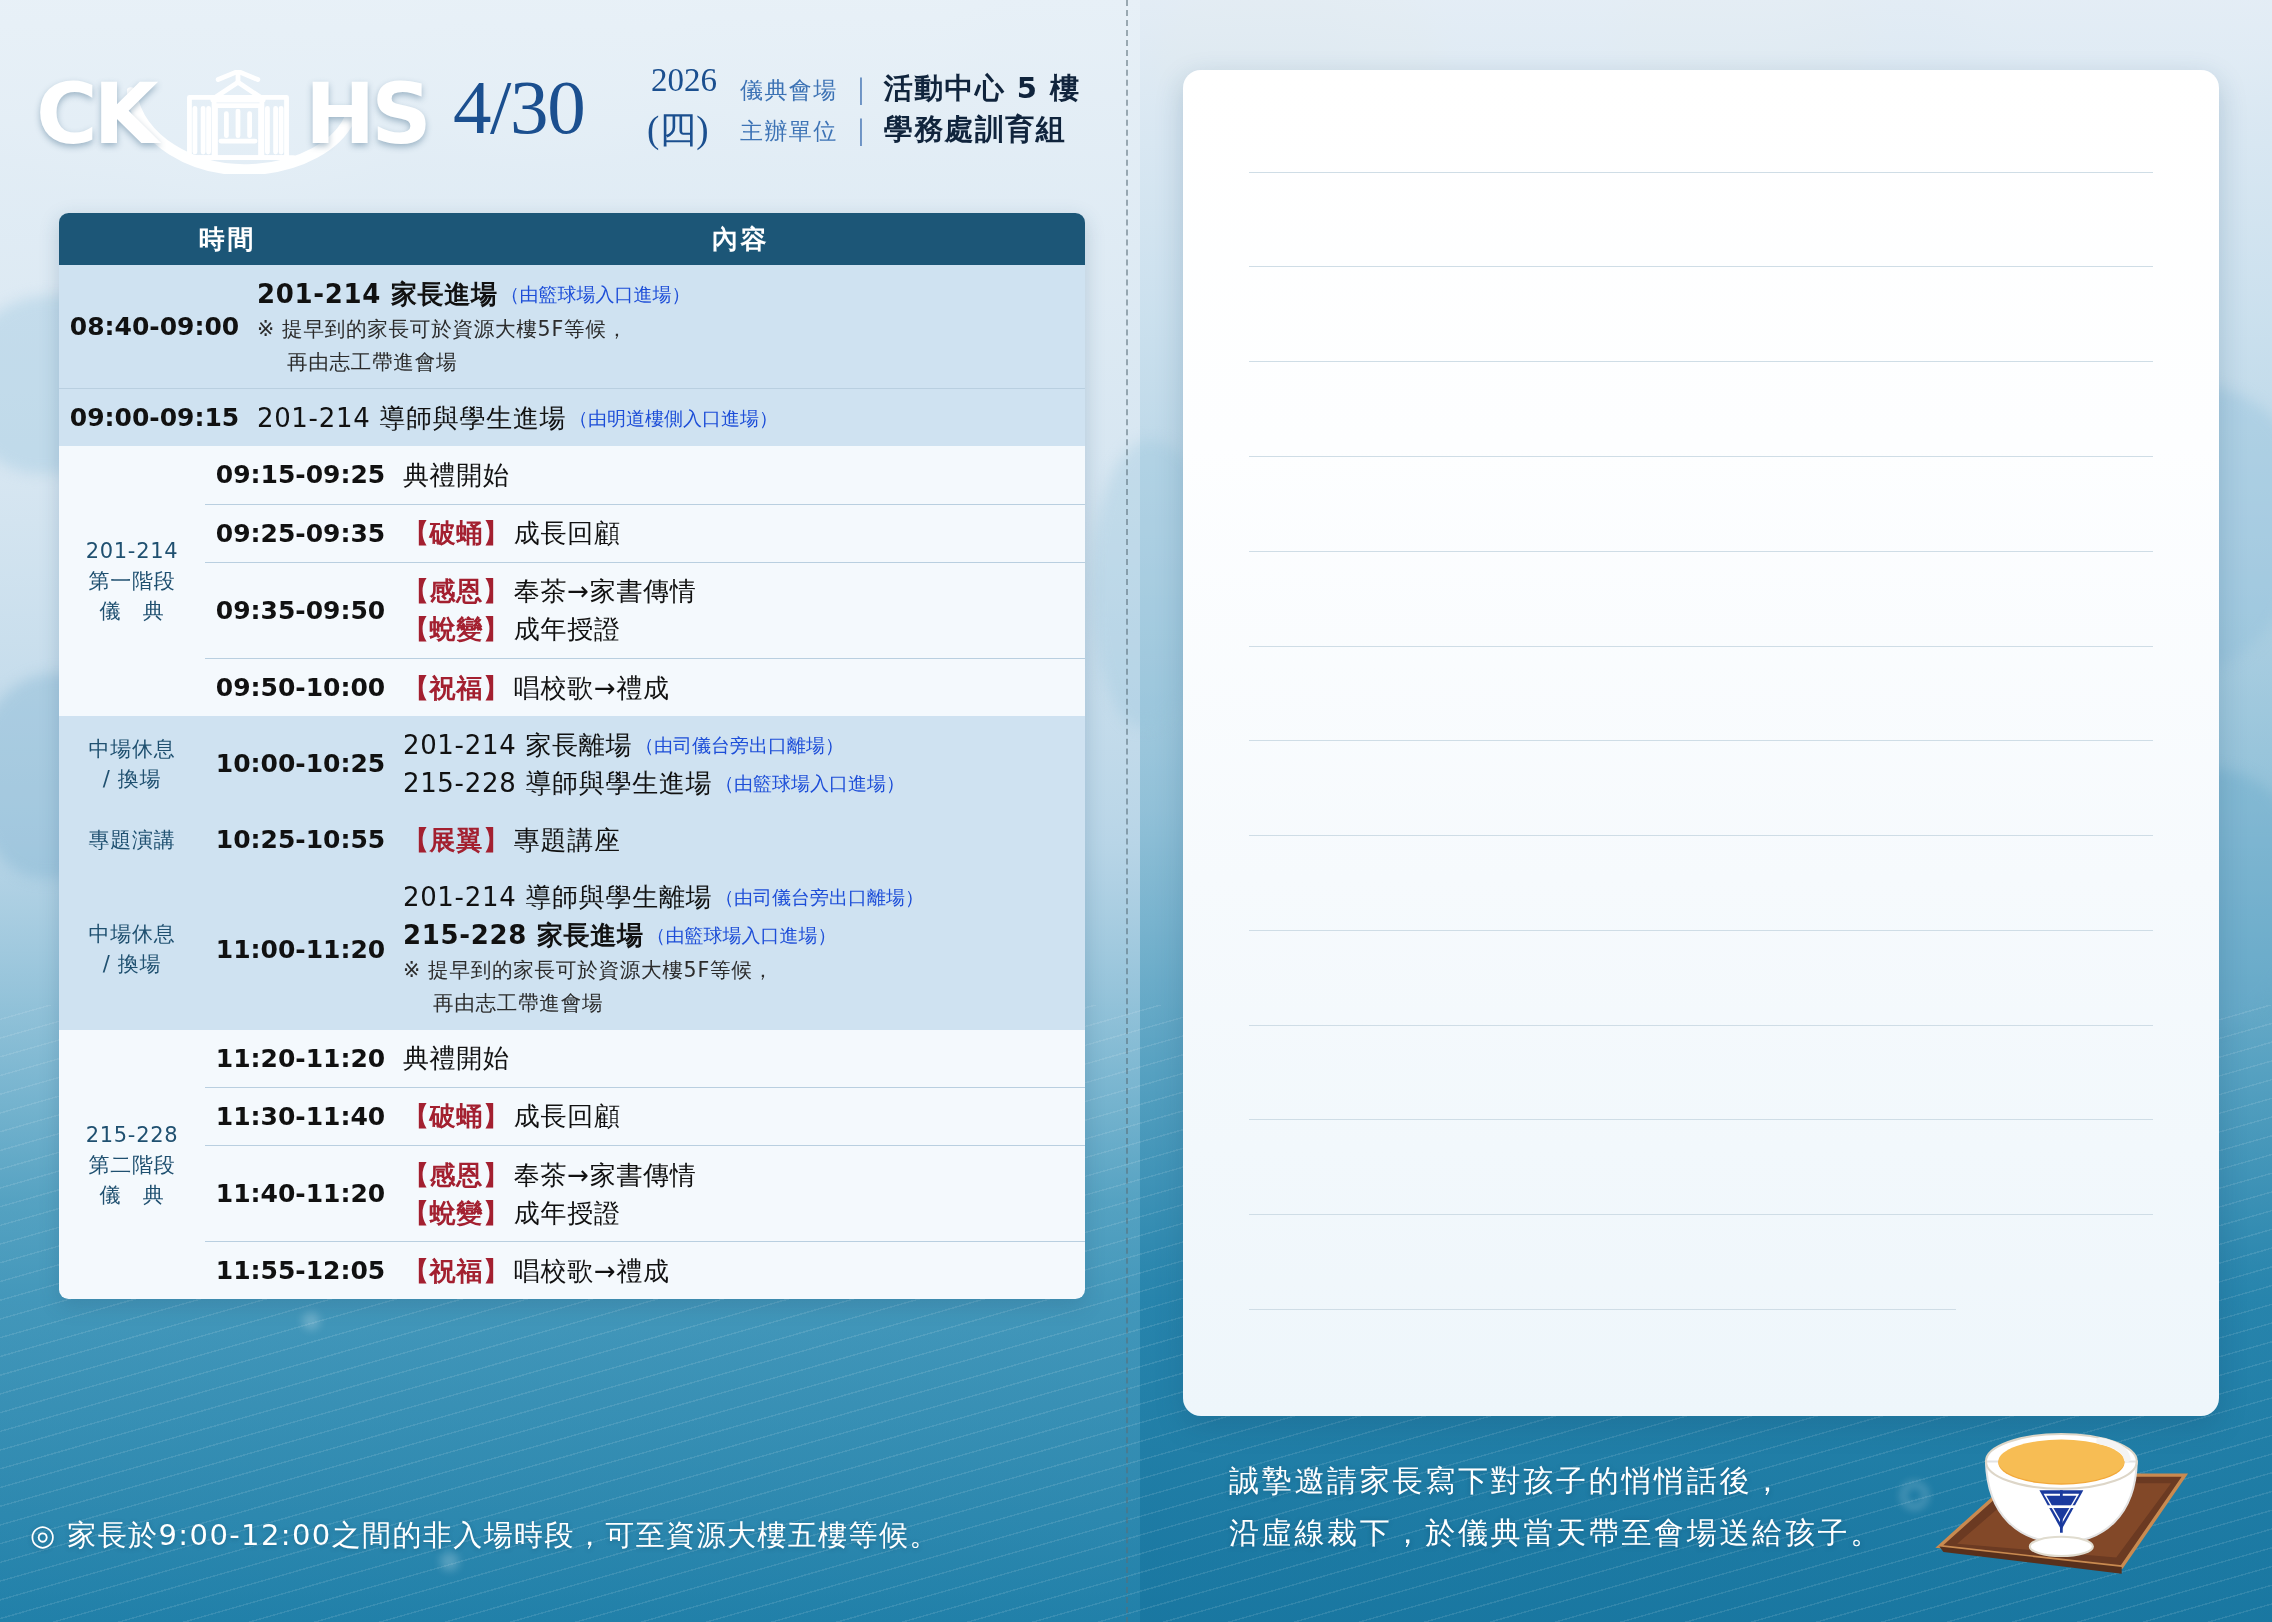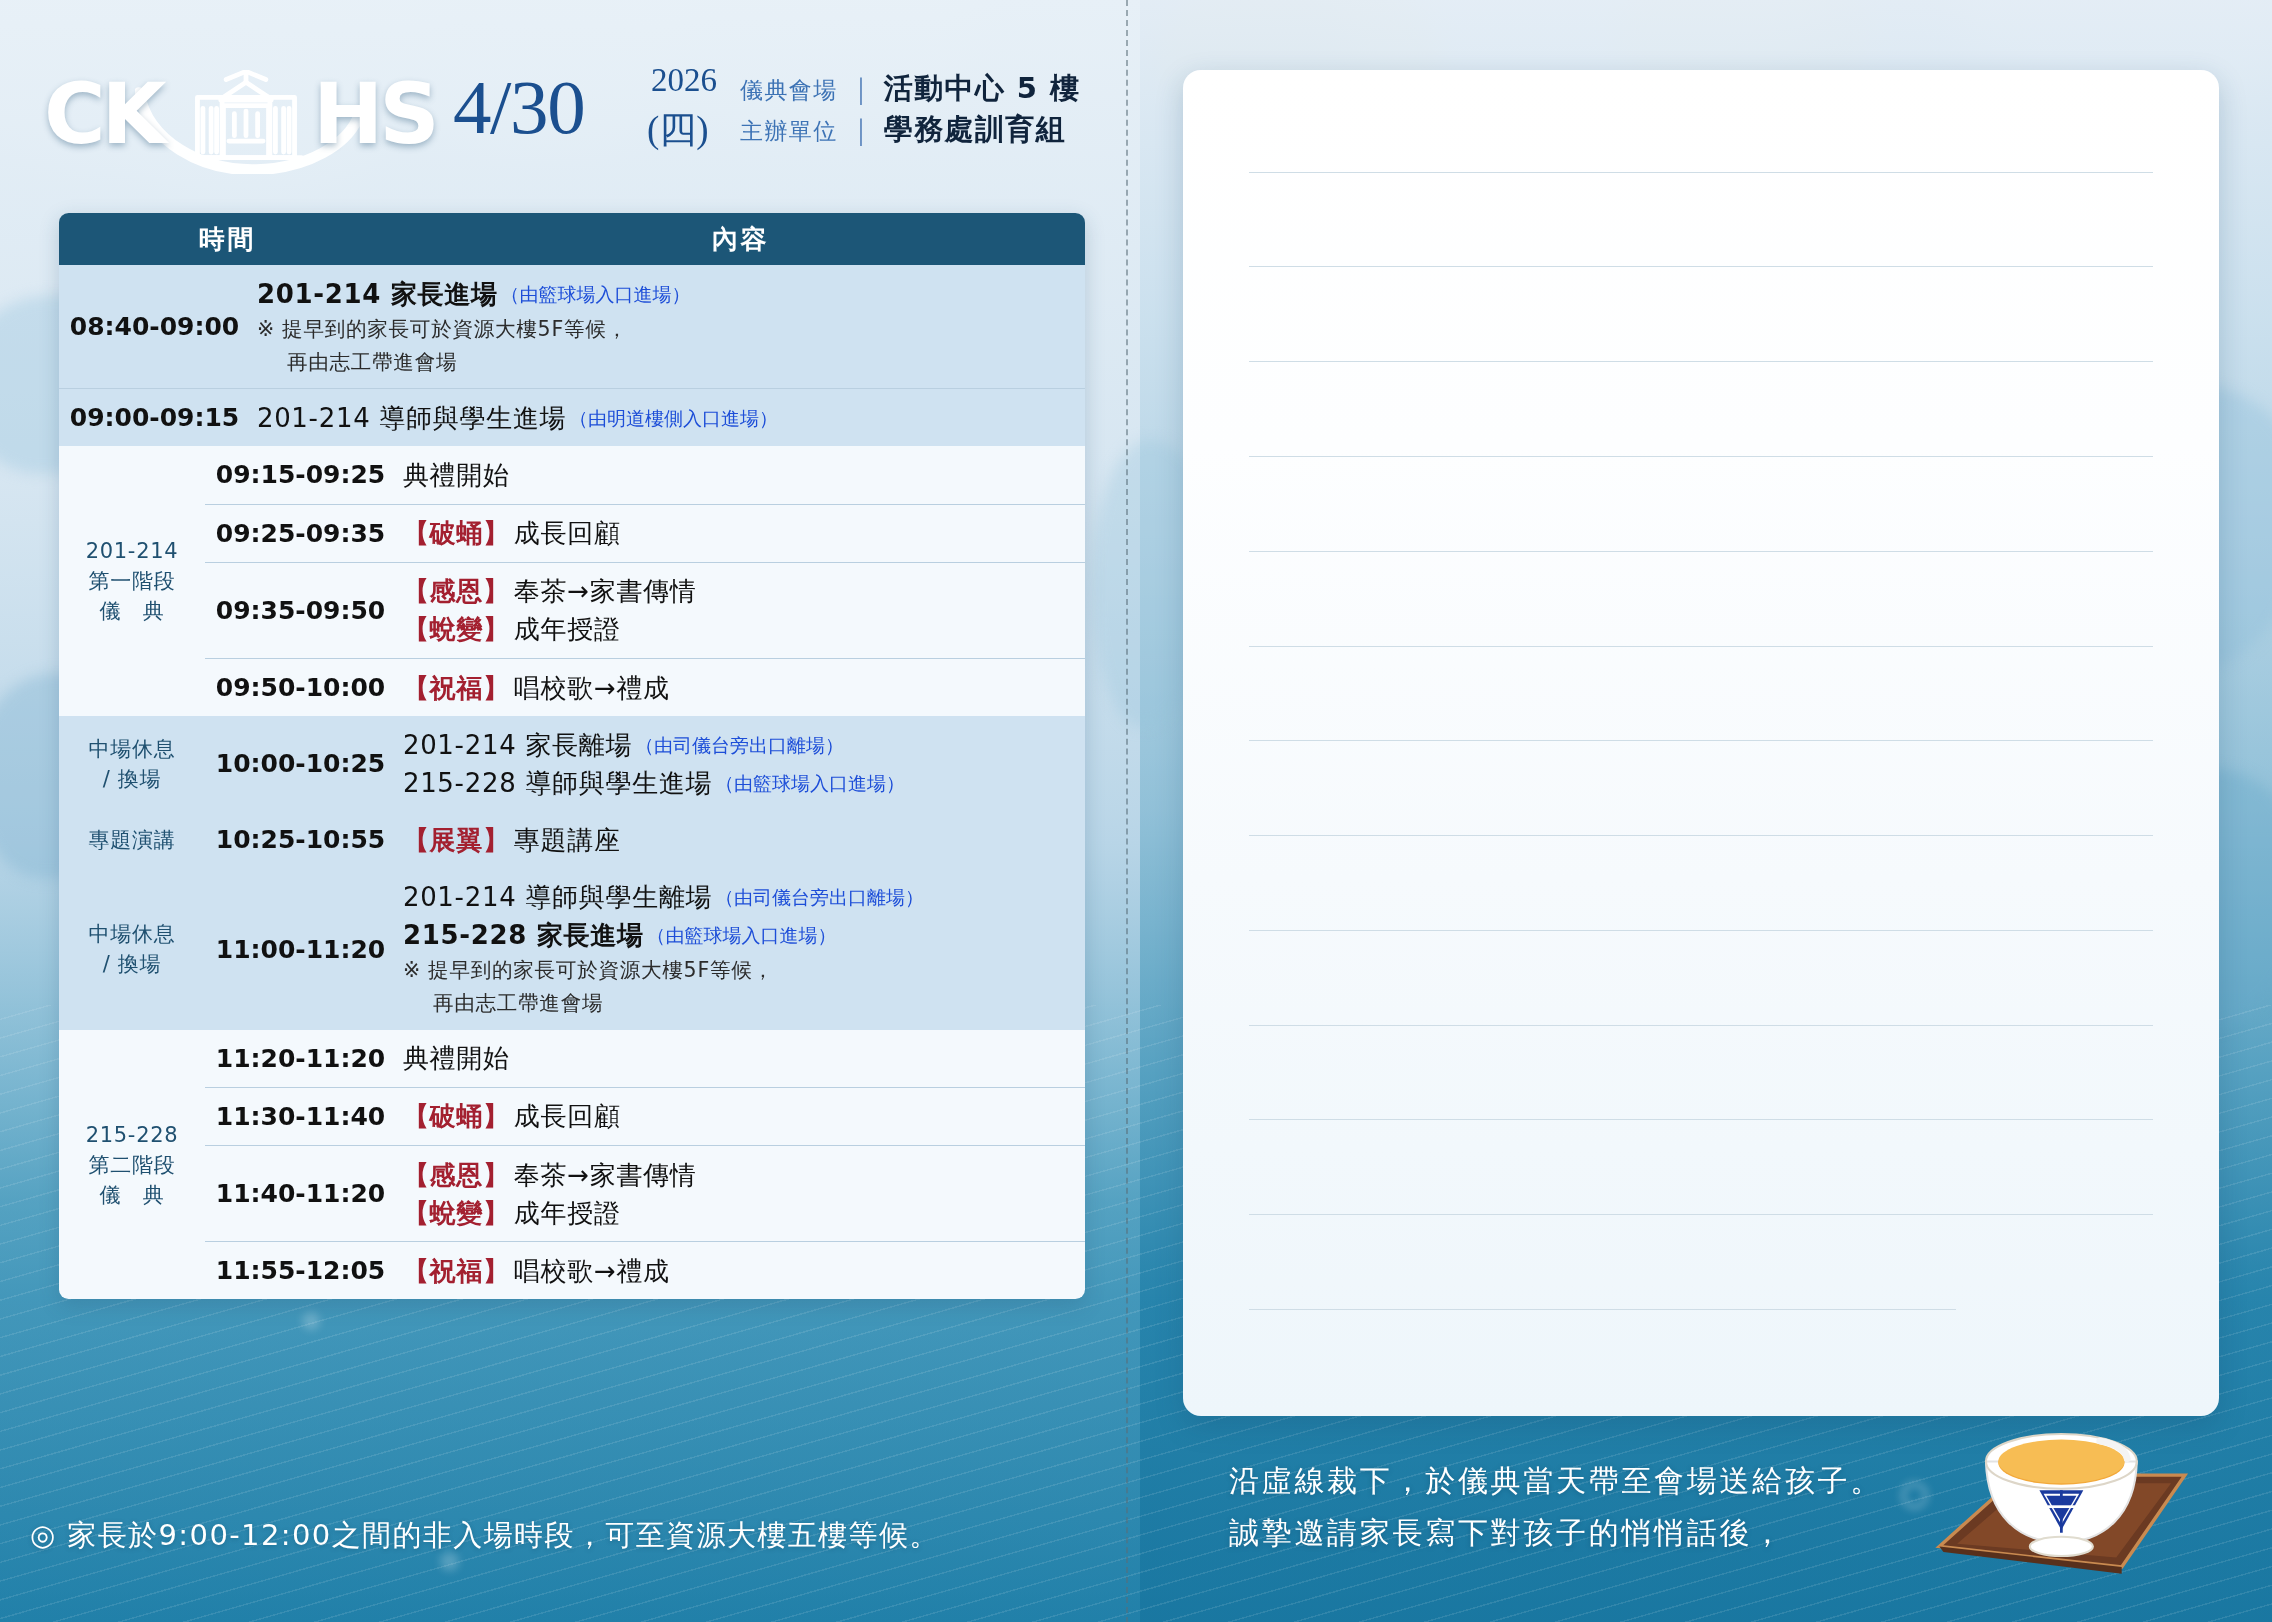--- a/index.html
+++ b/index.html
@@ -25,21 +25,21 @@
   .diag-lines{position:absolute;left:0;bottom:0;width:2273px;height:618px;
     background:repeating-linear-gradient(-16deg, rgba(255,255,255,.10) 0px, rgba(255,255,255,.10) 1.4px, rgba(255,255,255,0) 1.4px, rgba(255,255,255,0) 18px);}
   .bokeh{position:absolute;border-radius:50%;background:rgba(255,255,255,.22);filter:blur(4.1px);}
 
   
   #cutline{position:absolute;left:1126px;top:0;width:0;height:1623px;
     border-left:2.1px dashed rgba(90,110,120,.55);z-index:4;}
 
   
   #header{position:absolute;left:0;top:0;width:1140px;height:206px;z-index:6;}
-  #logo{position:absolute;left:44px;top:66px;width:412px;height:96px;}
+  #logo{position:absolute;left:36px;top:66px;width:412px;height:96px;}
   .logo-text{
     font-family:"DejaVu Sans","Liberation Sans",sans-serif;
     font-weight:bold;font-size:84px;line-height:96px;color:#ffffff;
     letter-spacing:-4.1px;
     text-shadow:0 2.7px 6.9px rgba(70,110,140,.45);
     position:absolute;top:0;
   }
   #logo-ck{left:0;}
   #logo-hs{left:269px;}
   #logo-building{position:absolute;left:137px;top:4.1px;width:130px;height:93px;}
@@ -454,16 +454,16 @@
       <path d="M180 150 L244 150 L212 208 Z" fill="#1a3a9e"></path>
       <path d="M186 155 L238 155 L212 200 Z" fill="#ffffff"></path>
       <path d="M190 158 L234 158 L212 196 Z" fill="#1a3a9e"></path>
       <rect x="210" y="150" width="4" height="62" fill="#1a3a9e"></rect>
       <rect x="192" y="172" width="40" height="4" fill="#ffffff"></rect>
     </g>
   </g>
 </svg>
 
 <div id="invite">
+  <div>誠摯邀請家長寫下對孩子的悄悄話後，</div>
   <div>沿虛線裁下，於儀典當天帶至會場送給孩子。</div>
-  <div>誠摯邀請家長寫下對孩子的悄悄話後，</div>
 </div>
 
 
 </body></html>

